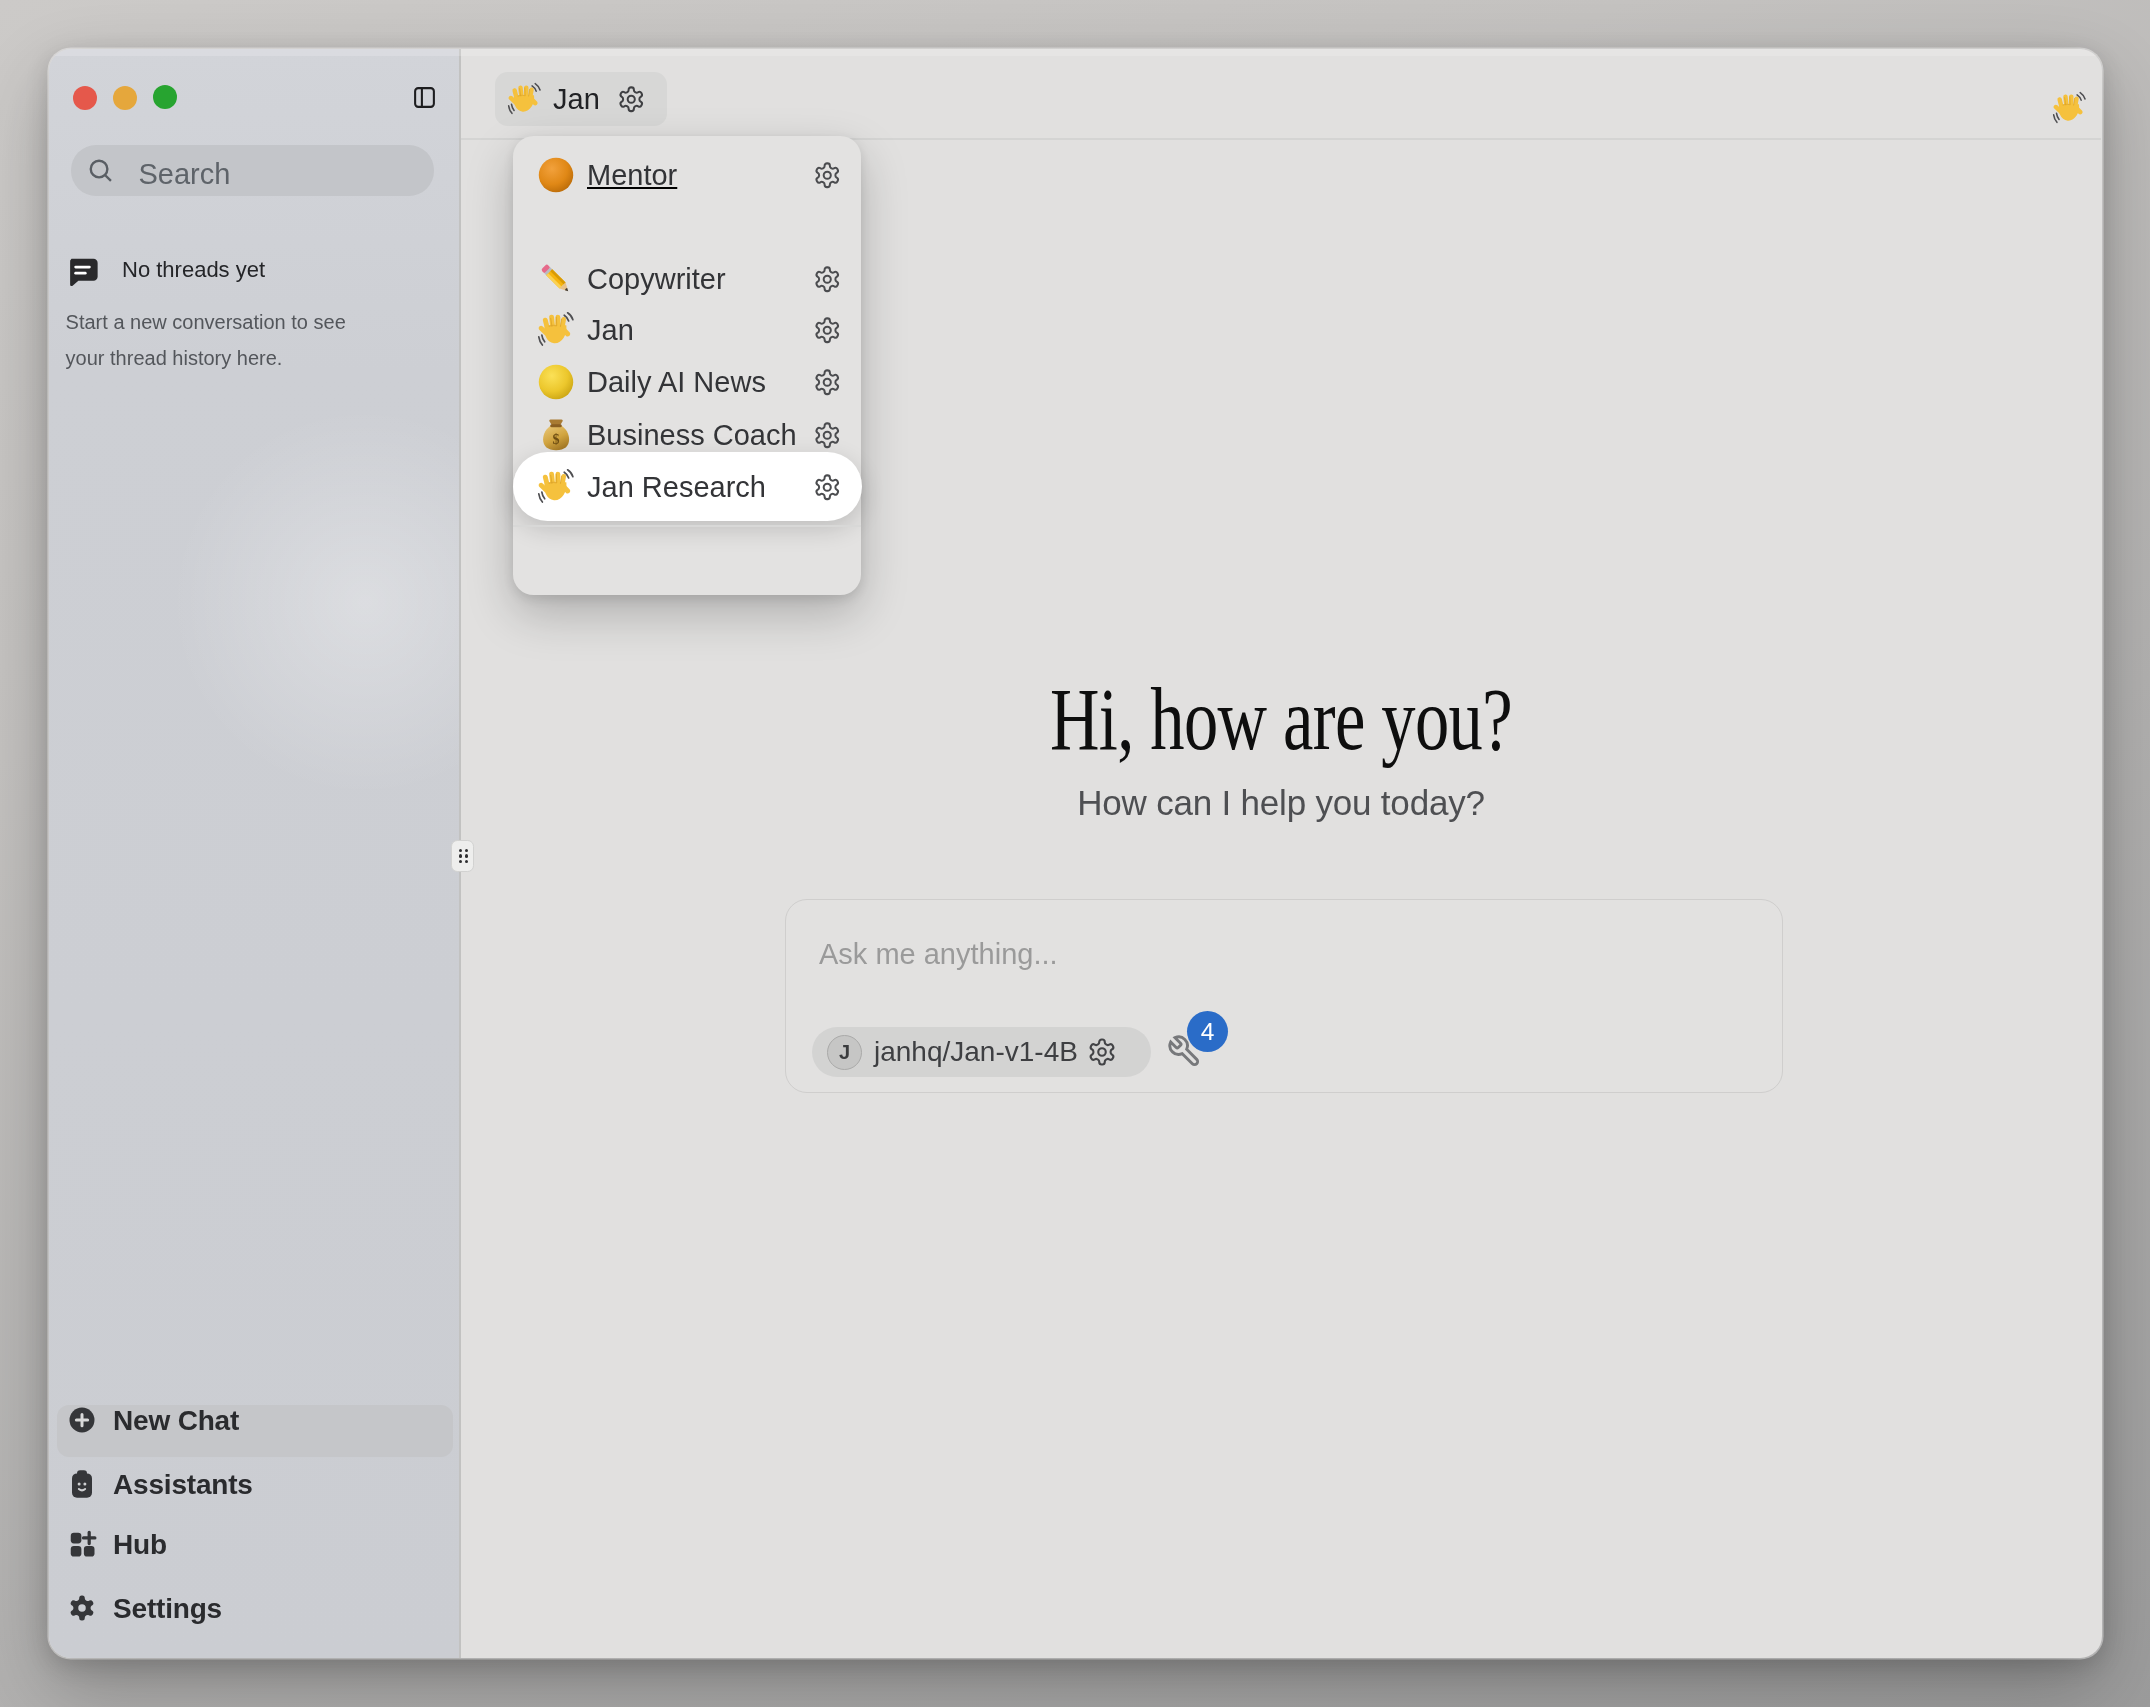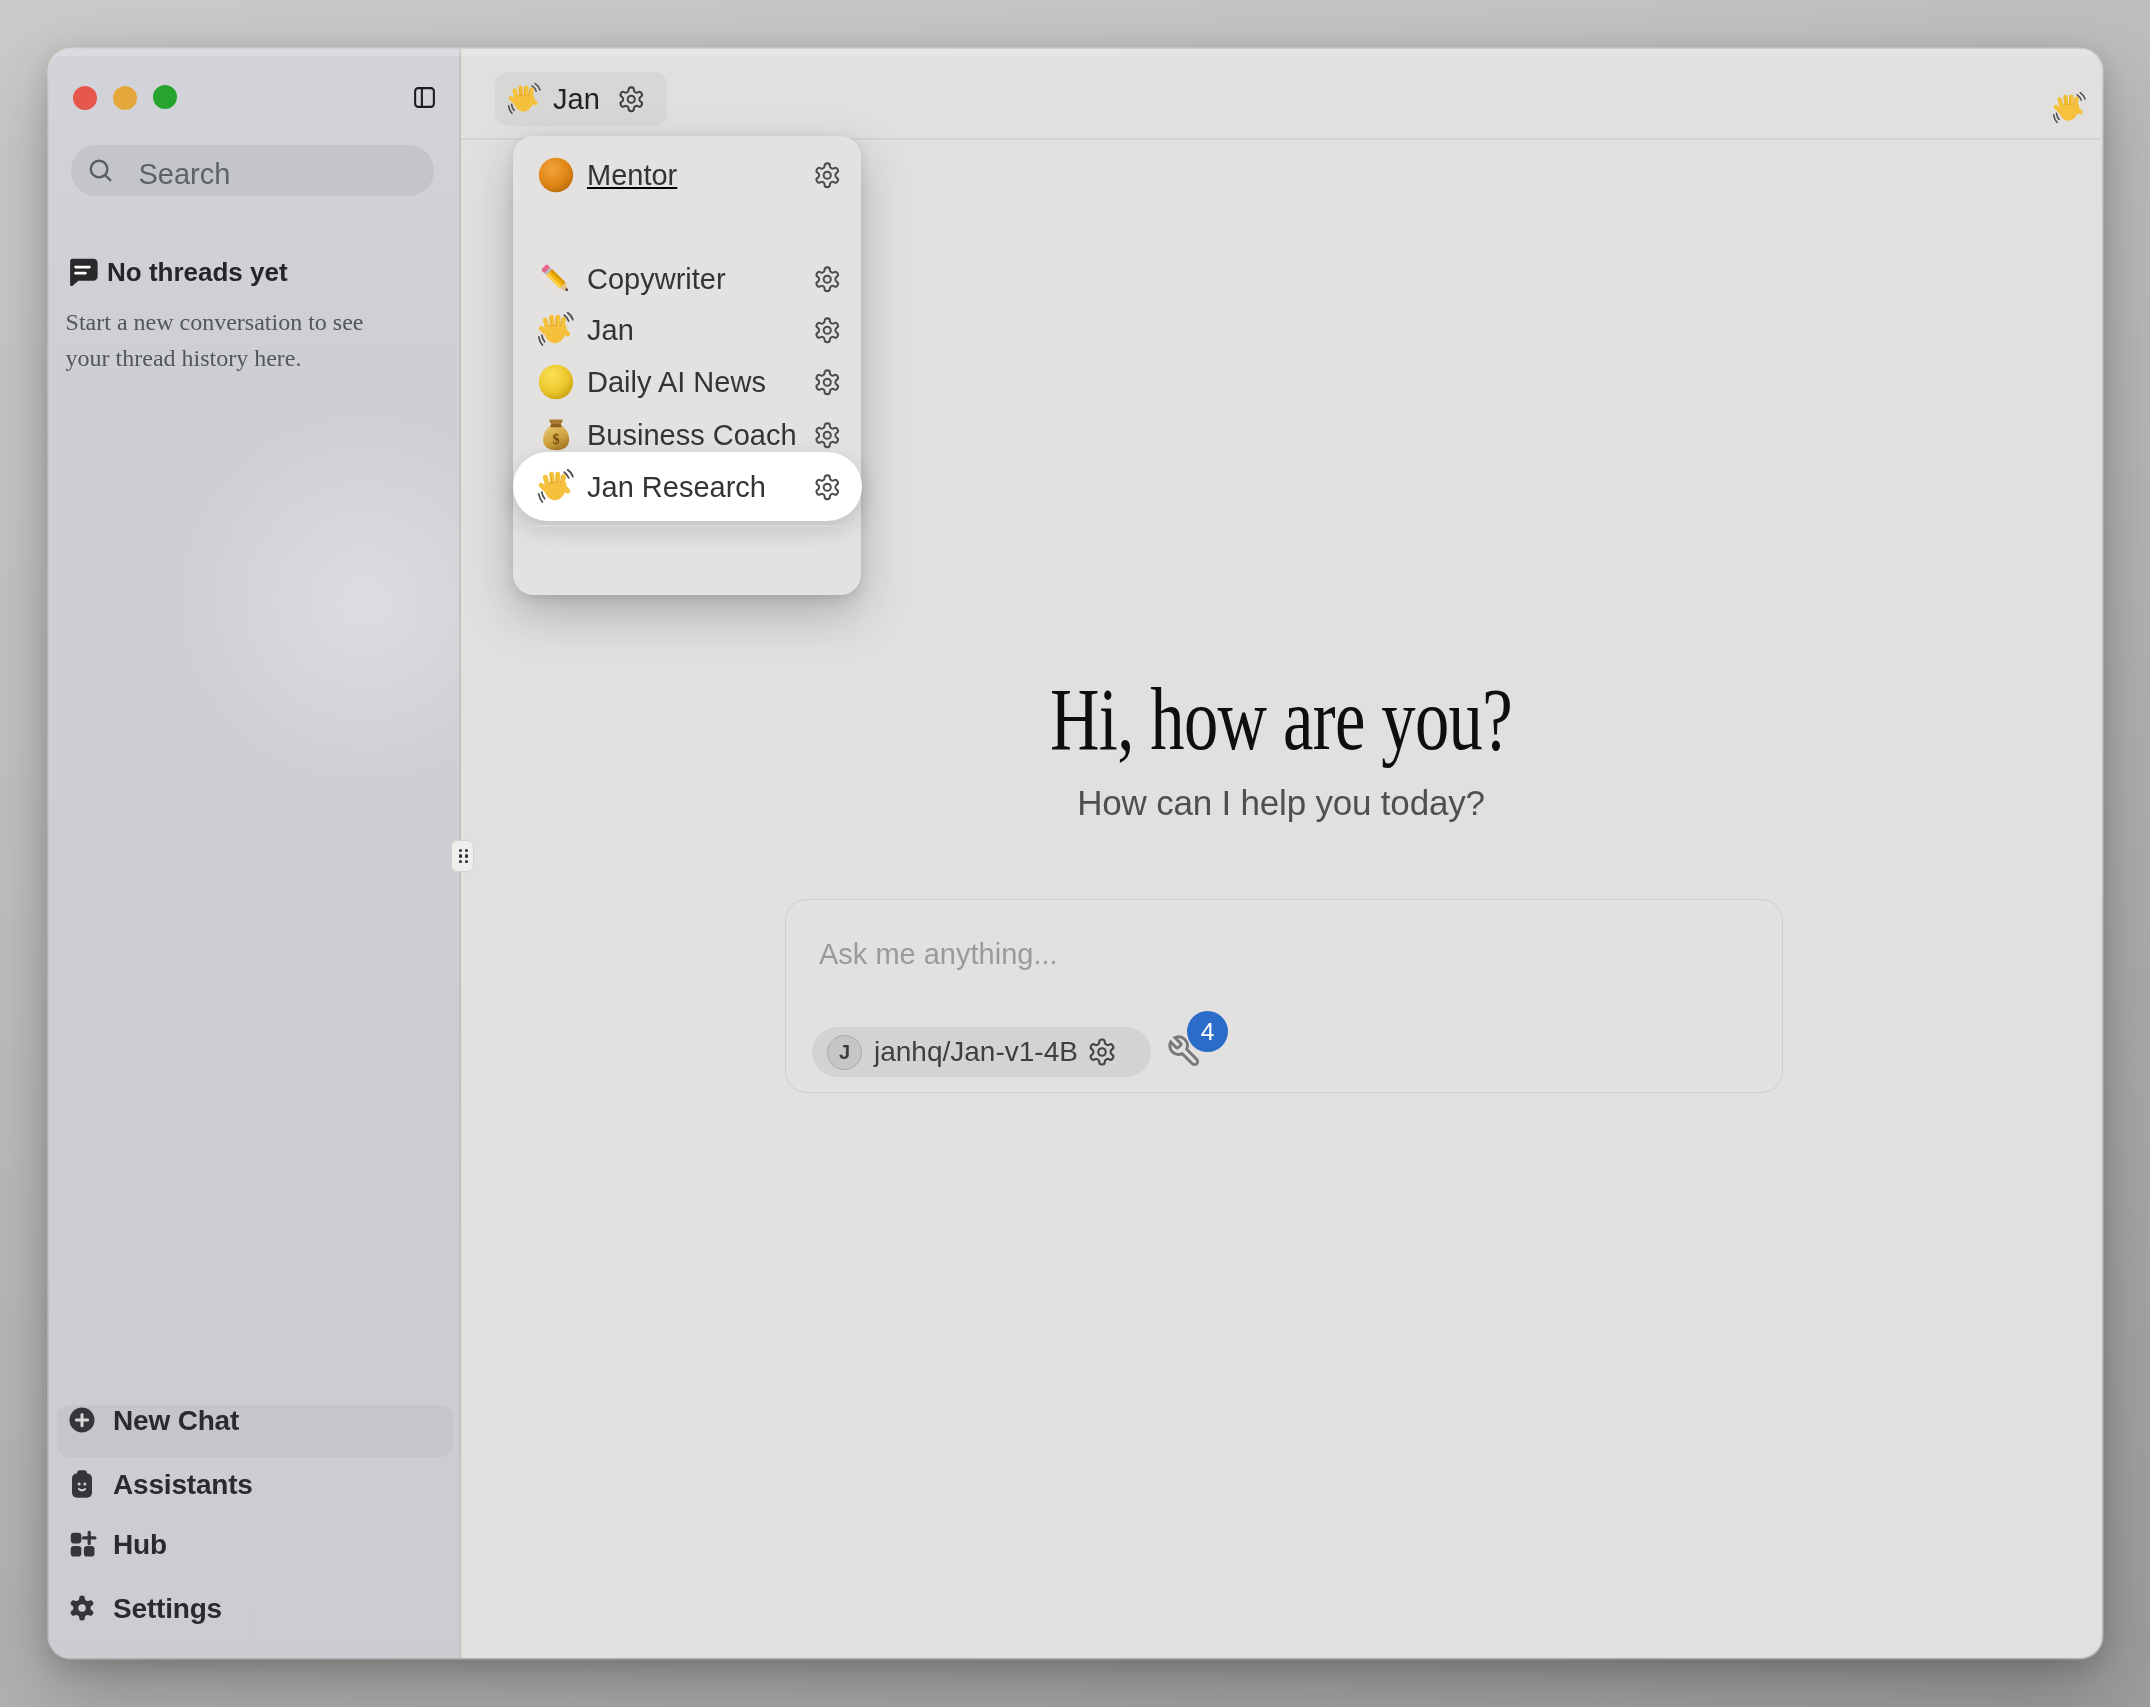--- a/index.html
+++ b/index.html
@@ -21,22 +21,22 @@
       radial-gradient(269px 269px at 316px 553px, rgba(255,255,255,.30), rgba(255,255,255,0) 72%),
       linear-gradient(180deg,#d2d4d9 0%,#cdcfd4 20%,#cbcdd2 100%);
   }
   .sidebar::after{content:"";position:absolute;right:0;top:0;width:1.6px;height:100%;background:#c2c2c1;}
   .tl{position:absolute;width:24px;height:24px;border-radius:50%;}
   .search{
     position:absolute;left:22px;top:96px;width:363px;height:51px;border-radius:25px;
     background:#c3c5c9;display:flex;align-items:center;
   }
   .search .txt{color:#5e6369;font-size:29px;margin-left:24px;position:relative;top:4px;}
-  .sec-title{position:absolute;left:58px;top:208px;font-size:26px;font-weight:bold;color:#242528;letter-spacing:0;}
-  .sec-para{position:absolute;left:16.6px;top:255px;font-size:24px;line-height:36px;color:#53565b;font-family:Liberation Serif, serif;}
+  .sec-title{position:absolute;left:73px;top:208px;font-size:22px;font-weight:normal;color:#242528;letter-spacing:0;}
+  .sec-para{position:absolute;left:16.6px;top:255px;font-size:20px;line-height:36px;color:#53565b;}
   .nav{position:absolute;left:8px;width:396px;height:52px;display:flex;align-items:flex-start;border-radius:12px;}
   .nav .ic{margin-left:9.5px;width:30px;height:30px;flex:none;}
   .nav .lb{margin-left:16.6px;font-size:28px;font-weight:600;color:#2a2b2e;letter-spacing:-0.2px;}
   
   .main-header-line{position:absolute;left:412px;top:89px;width:1640px;height:1.6px;background:#d4d4d3;}
   .topstrip{position:absolute;left:0;top:0;width:100%;height:7.1px;background:rgba(255,255,255,.18);}
   .janpill{
     position:absolute;left:446px;top:23px;width:172px;height:54px;border-radius:12.6px;
     background:#d7d7d6;display:flex;align-items:center;
   }

